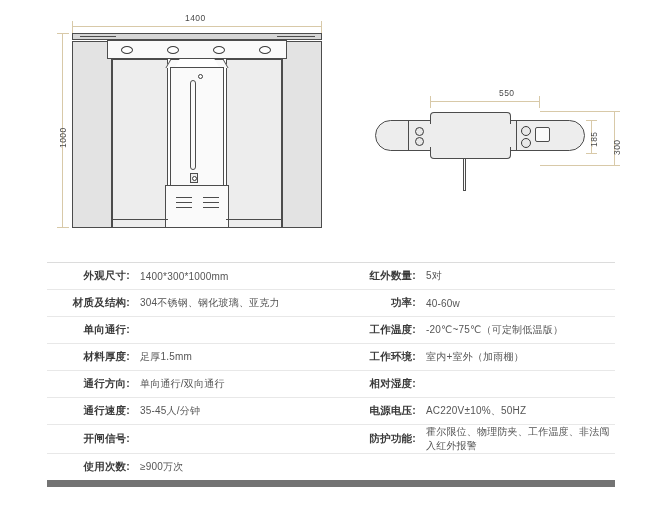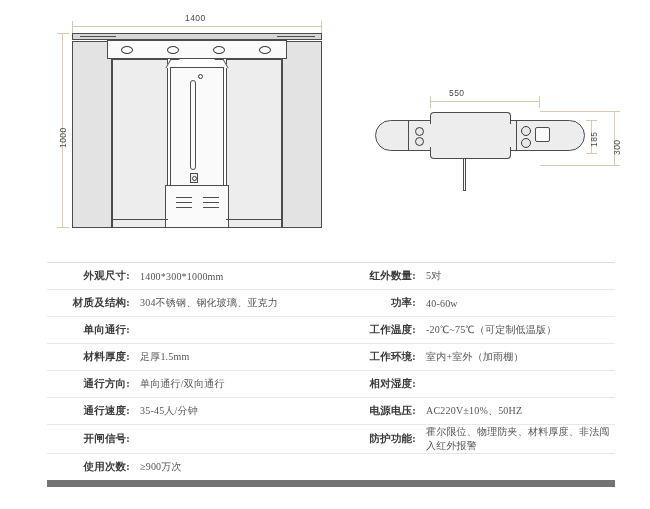--- a/index.html
+++ b/index.html
@@ -34,21 +34,20 @@
   #top-view{position:absolute;left:375px;top:112px;width:210px;height:48px;}
 
   .oval{position:absolute;border:1px solid #3b3b3b;border-radius:50%;background:#fff;}
   .hline{position:absolute;background:#4c4c4c;height:1px;}
   .vline{position:absolute;background:#4c4c4c;width:1px;}
 
   
   #spec-table{
     position:absolute;left:47px;top:262px;width:568px;
     border-top:1px solid #dcdcdc;
-    font-family:Liberation Serif, serif;
   }
   .spec-row{display:flex;border-bottom:1px solid #e8e8e8;min-height:26px;}
   .spec-row:last-child{border-bottom:7px solid #737373;}
   .cell{display:flex;align-items:center;box-sizing:border-box;}
   .c-label{
     width:90px;justify-content:flex-end;padding-right:7px;
     font-size:10.5px;font-weight:bold;color:#3a3a3a;letter-spacing:.2px;
   }
   .c-value{
     flex:1;font-size:10px;color:#555;letter-spacing:.2px;
@@ -112,21 +111,21 @@
     <div class="hline" style="left:131px;top:169px;width:16px;"></div>
     <div class="hline" style="left:131px;top:174px;width:16px;"></div>
 
     <div class="hline" style="left:40px;top:186px;width:56px;"></div>
     <div class="hline" style="left:154px;top:186px;width:56px;"></div>
   </div>
 
   <div class="dimline" style="left:430px;top:101px;width:110px;height:1px;"></div>
   <div class="dimline" style="left:430px;top:96px;width:1px;height:12px;"></div>
   <div class="dimline" style="left:539px;top:96px;width:1px;height:12px;"></div>
-  <div class="dimlabel" style="left:449px;top:88px;">550</div>
+  <div class="dimlabel" style="left:499px;top:88px;">550</div>
 
   <div class="dimline" style="left:591px;top:120px;width:1px;height:34px;"></div>
   <div class="dimline" style="left:586px;top:120px;width:11px;height:1px;"></div>
   <div class="dimline" style="left:586px;top:153px;width:11px;height:1px;"></div>
   <div class="dimlabel vert" style="left:589px;top:147px;">185</div>
 
   <div class="dimline" style="left:614px;top:111px;width:1px;height:55px;"></div>
   <div class="dimline" style="left:609px;top:111px;width:11px;height:1px;"></div>
   <div class="dimline" style="left:609px;top:165px;width:11px;height:1px;"></div>
   <div class="dimlabel vert" style="left:612px;top:155px;">300</div>
@@ -222,21 +221,21 @@
     </div>
   </div>
 
 
   <div class="spec-row">
     <div class="half left cell">
       <div class="cell c-label">开闸信号:</div>
     </div>
     <div class="half right cell">
       <div class="cell c-label">防护功能:</div>
-      <div class="cell c-value">霍尔限位、物理防夹、材料厚度、非法闯入红外报警</div>
+      <div class="cell c-value">霍尔限位、物理防夹、工作温度、非法闯入红外报警</div>
     </div>
   </div>
 
   <div class="spec-row">
     <div class="half left cell">
       <div class="cell c-label">使用次数:</div>
       <div class="cell c-value">≥900万次</div>
     </div>
     <div class="half right cell">
       <div class="cell c-label"></div>

